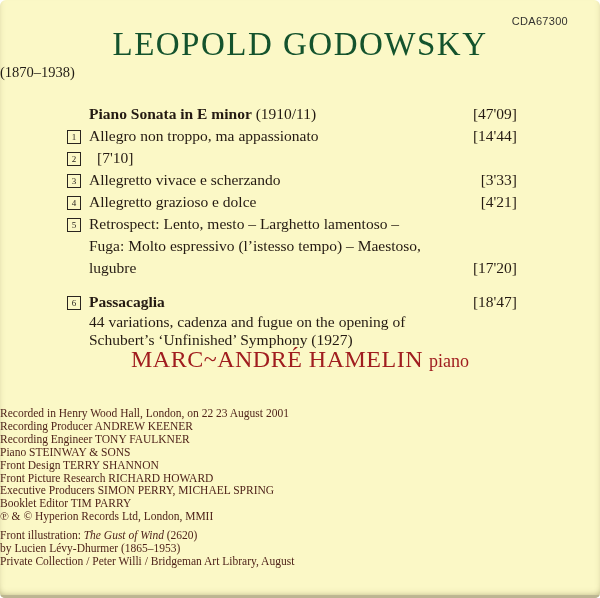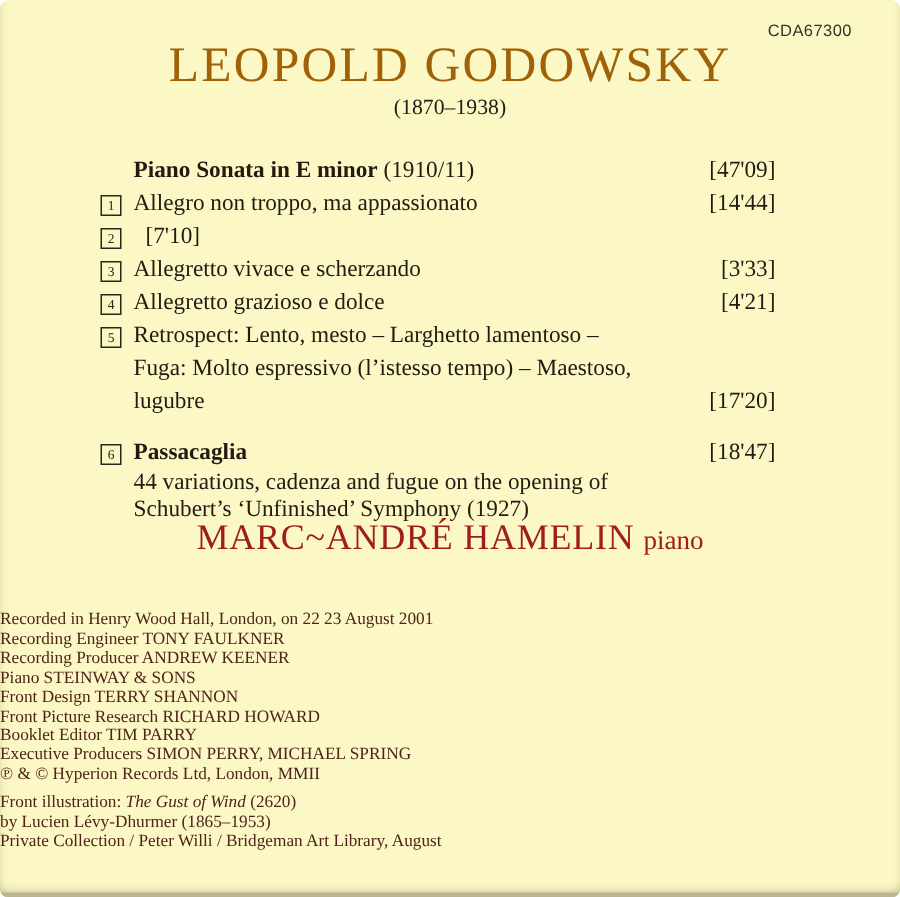--- a/index.html
+++ b/index.html
@@ -18,25 +18,25 @@
     background:#b8b191;opacity:.85;
   }
   .catalog{
     position:absolute;top:15px;right:32px;
     font-family:"Liberation Sans", sans-serif;
     font-size:11px;font-weight:normal;color:#343330;letter-spacing:.3px;
   }
   .composer{
     position:absolute;top:26px;left:0;width:100%;
     text-align:center;font-size:33px;letter-spacing:1.5px;
-    color:#a16207;white-space:nowrap;
+    color:#14532d;white-space:nowrap;
   }
   .dates{
     position:absolute;top:64px;left:0;width:100%;
-    text-align:center;font-size:14.5px;color:#211c16;
+    font-size:14.5px;color:#211c16;
   }
   .tracklist{
     position:absolute;left:66px;right:83px;top:103px;
     font-size:15.5px;
   }
   .row{display:flex;line-height:22px;}
   .row .box{
     flex:0 0 auto;width:12px;height:12px;
     border:1px solid #2a251f;
     font-size:9px;line-height:12px;text-align:center;
@@ -126,27 +126,27 @@
     </div>
 
   </div>
 
   <div class="artist">
     <span class="name">MARC~ANDRÉ HAMELIN</span><span class="instr">piano</span>
   </div>
 
   <div class="credits">
     <div class="cline">Recorded in Henry Wood Hall, London, on 22 23 August 2001</div>
+    <div class="cline">Recording Producer ANDREW KEENER</div>
     <div class="cline">Recording Engineer TONY FAULKNER</div>
-    <div class="cline">Recording Producer ANDREW KEENER</div>
     <div class="cline">Piano STEINWAY &amp; SONS</div>
     <div class="cline">Front Design TERRY SHANNON</div>
     <div class="cline">Front Picture Research RICHARD HOWARD</div>
+    <div class="cline">Executive Producers SIMON PERRY, MICHAEL SPRING</div>
     <div class="cline">Booklet Editor TIM PARRY</div>
-    <div class="cline">Executive Producers SIMON PERRY, MICHAEL SPRING</div>
     <div class="cline">℗ &amp; © Hyperion Records Ltd, London, MMII</div>
     <div class="gap"></div>
     <div class="cline"><span>Front illustration: </span><span class="ital">The Gust of Wind</span><span> (2620)</span></div>
     <div class="cline">by Lucien Lévy-Dhurmer (1865–1953)</div>
     <div class="cline">Private Collection / Peter Willi / Bridgeman Art Library, August</div>
   </div>
 
 </div>
 
 </body></html>

